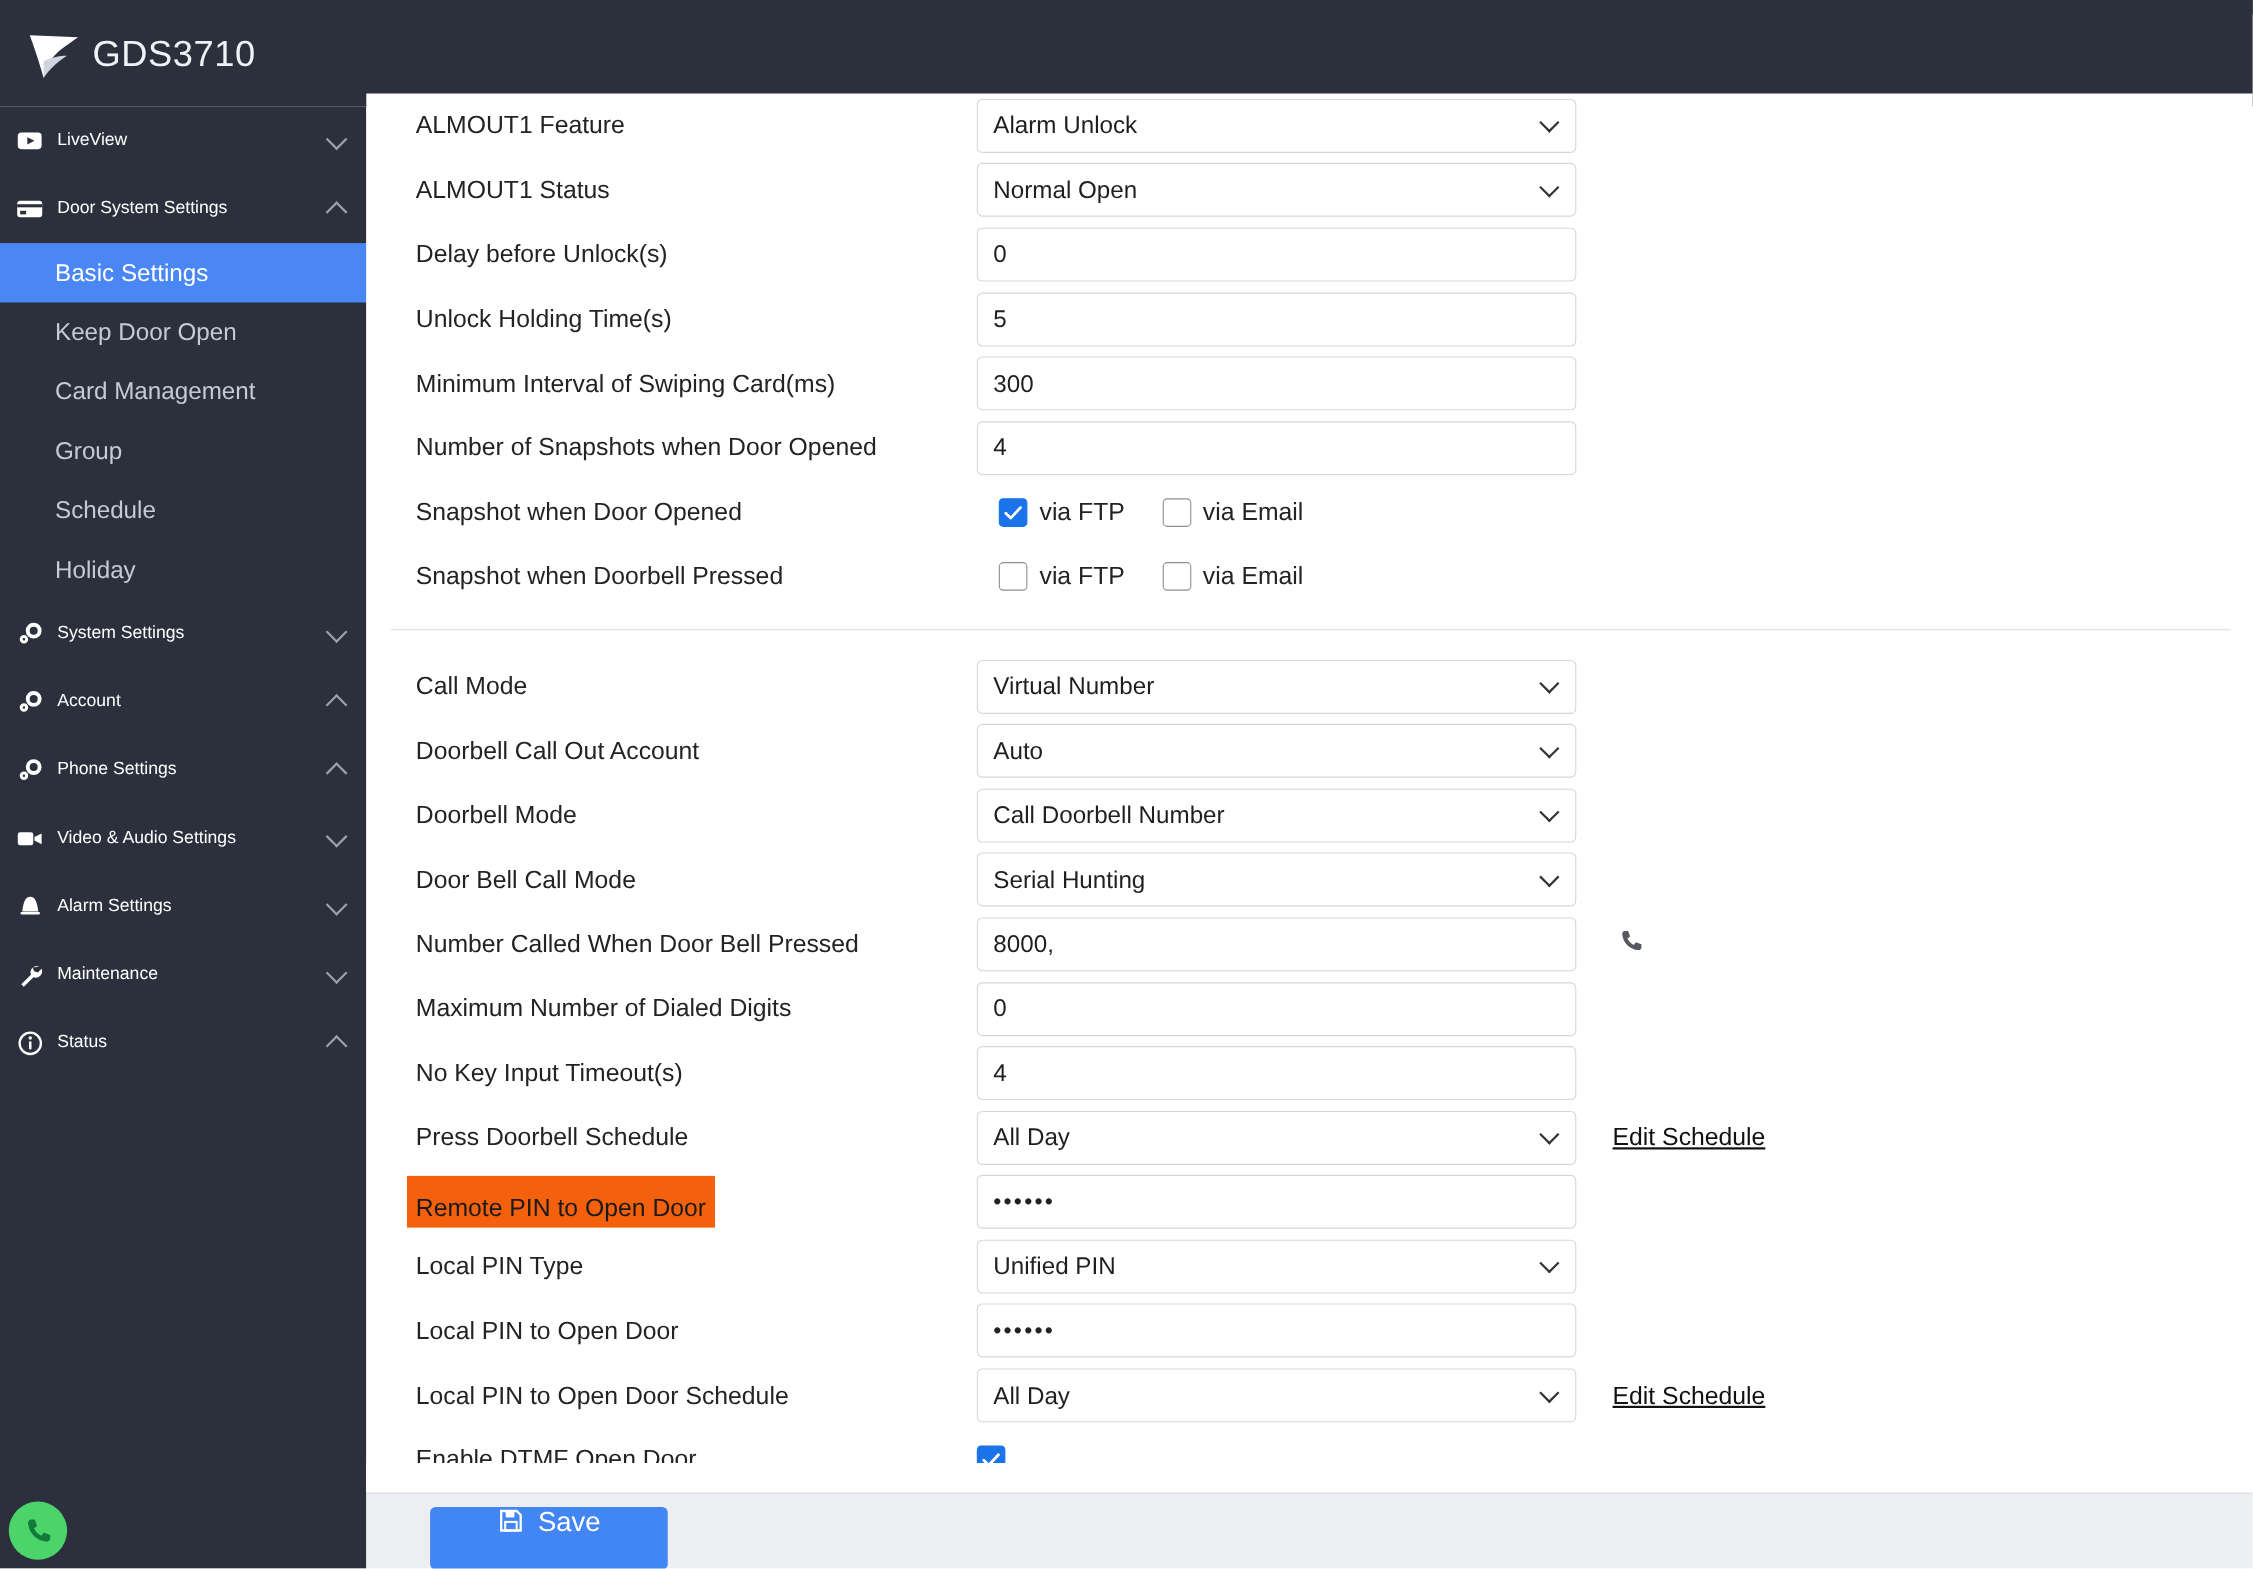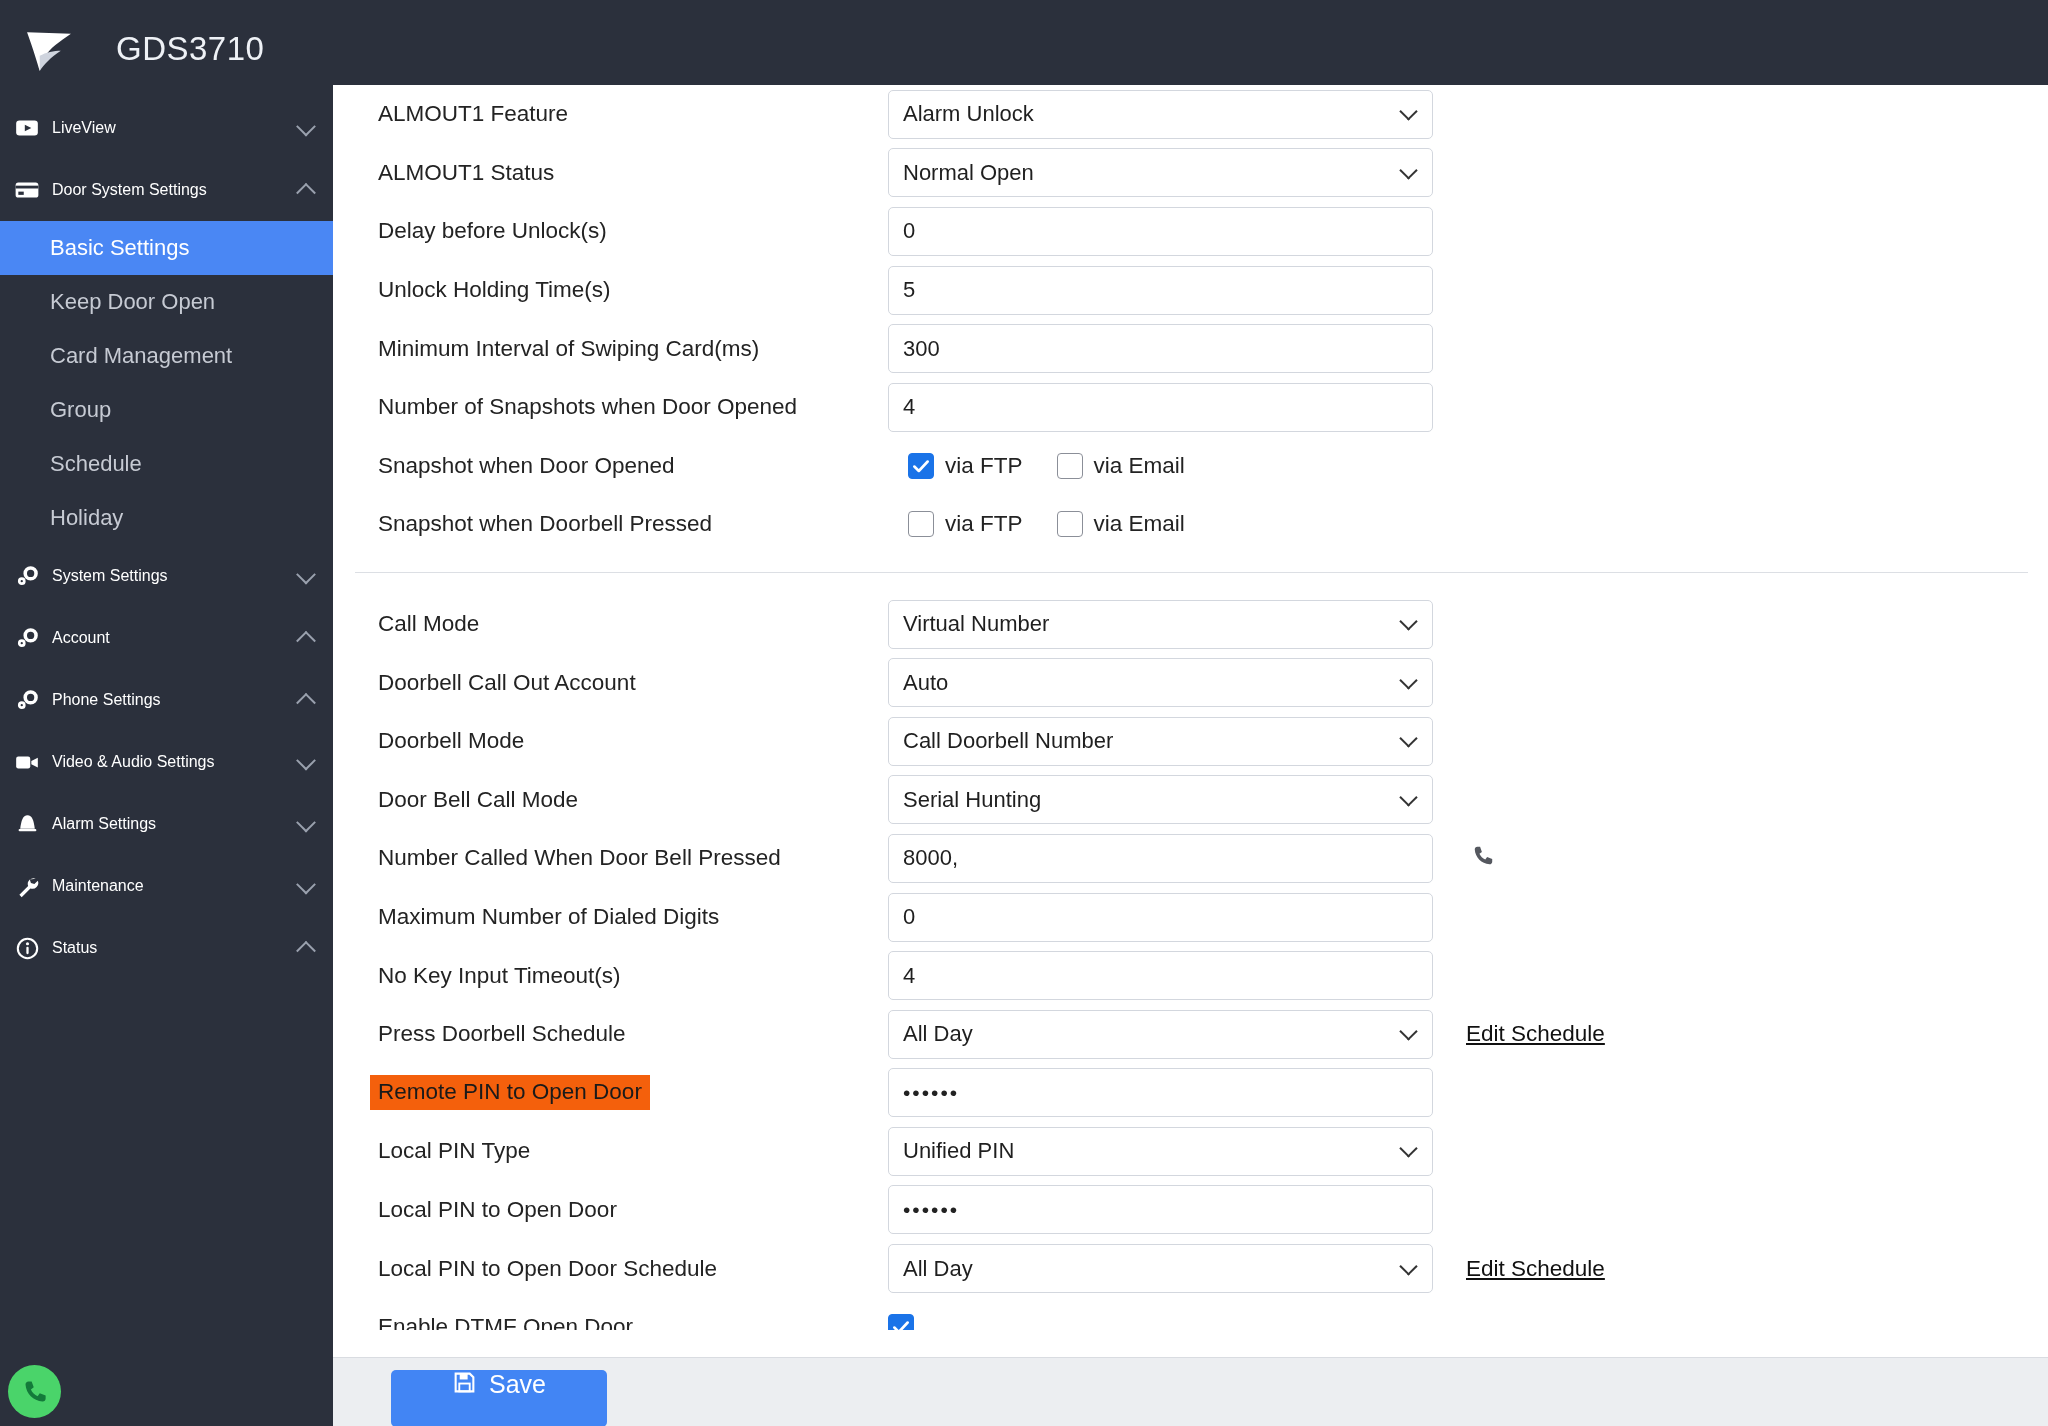--- a/index.html
+++ b/index.html
@@ -13,21 +13,21 @@
 
   
   .topbar {
     position: absolute; left: 0; top: 0; width: 2048px; height: 97px;
     background: #2b303c;
     display: flex; align-items: center;
   }
   .topbar .logo { margin-left: 22px; width: 54px; height: 54px; flex: 0 0 auto; }
   .topbar .title {
     color: #eef1f6; font-size: 33px; letter-spacing: .5px;
-    margin-left: 40px; font-weight: 400;
+    margin-left: 8px; font-weight: 400;
   }
   .notch {
     position: absolute; left: 692px; top: 0; width: 400px; height: 13px;
     background: #000; border-bottom-left-radius: 10px; border-bottom-right-radius: 10px;
   }
   .topbar-strip-left {
     position:absolute; left:0; top:0; width:692px; height:13px; background:#1b1f27;
   }
   .topbar-strip-right {
     position:absolute; left:1092px; top:0; width:956px; height:13px; background:#1b1f27;
@@ -78,21 +78,21 @@
   .row {
     position: relative; height: 58.6px;
     display: flex; align-items: center;
   }
   .row .label {
     position: absolute; left: 45px; font-size: 22.5px; color: #232323;
     white-space: nowrap;
   }
   .row .label.hl {
     background: #f4600c; color: #1a1a1a;
-    padding: 4px 8px 5px 8px; left: 37px;
+    padding: 16px 8px 5px 8px; left: 37px;
     box-shadow: 0 0 0 0 rgba(0,0,0,0);
   }
   .ctrl { position: absolute; left: 555px; }
 
   .sel, .txt {
     width: 545px; height: 49px;
     border: 1.6px solid #d3d7de; border-radius: 5px;
     background: #fff; font-size: 22px; color: #1f1f1f;
     font-family: "Liberation Sans", sans-serif;
     padding: 0 42px 0 14px; outline: none;

